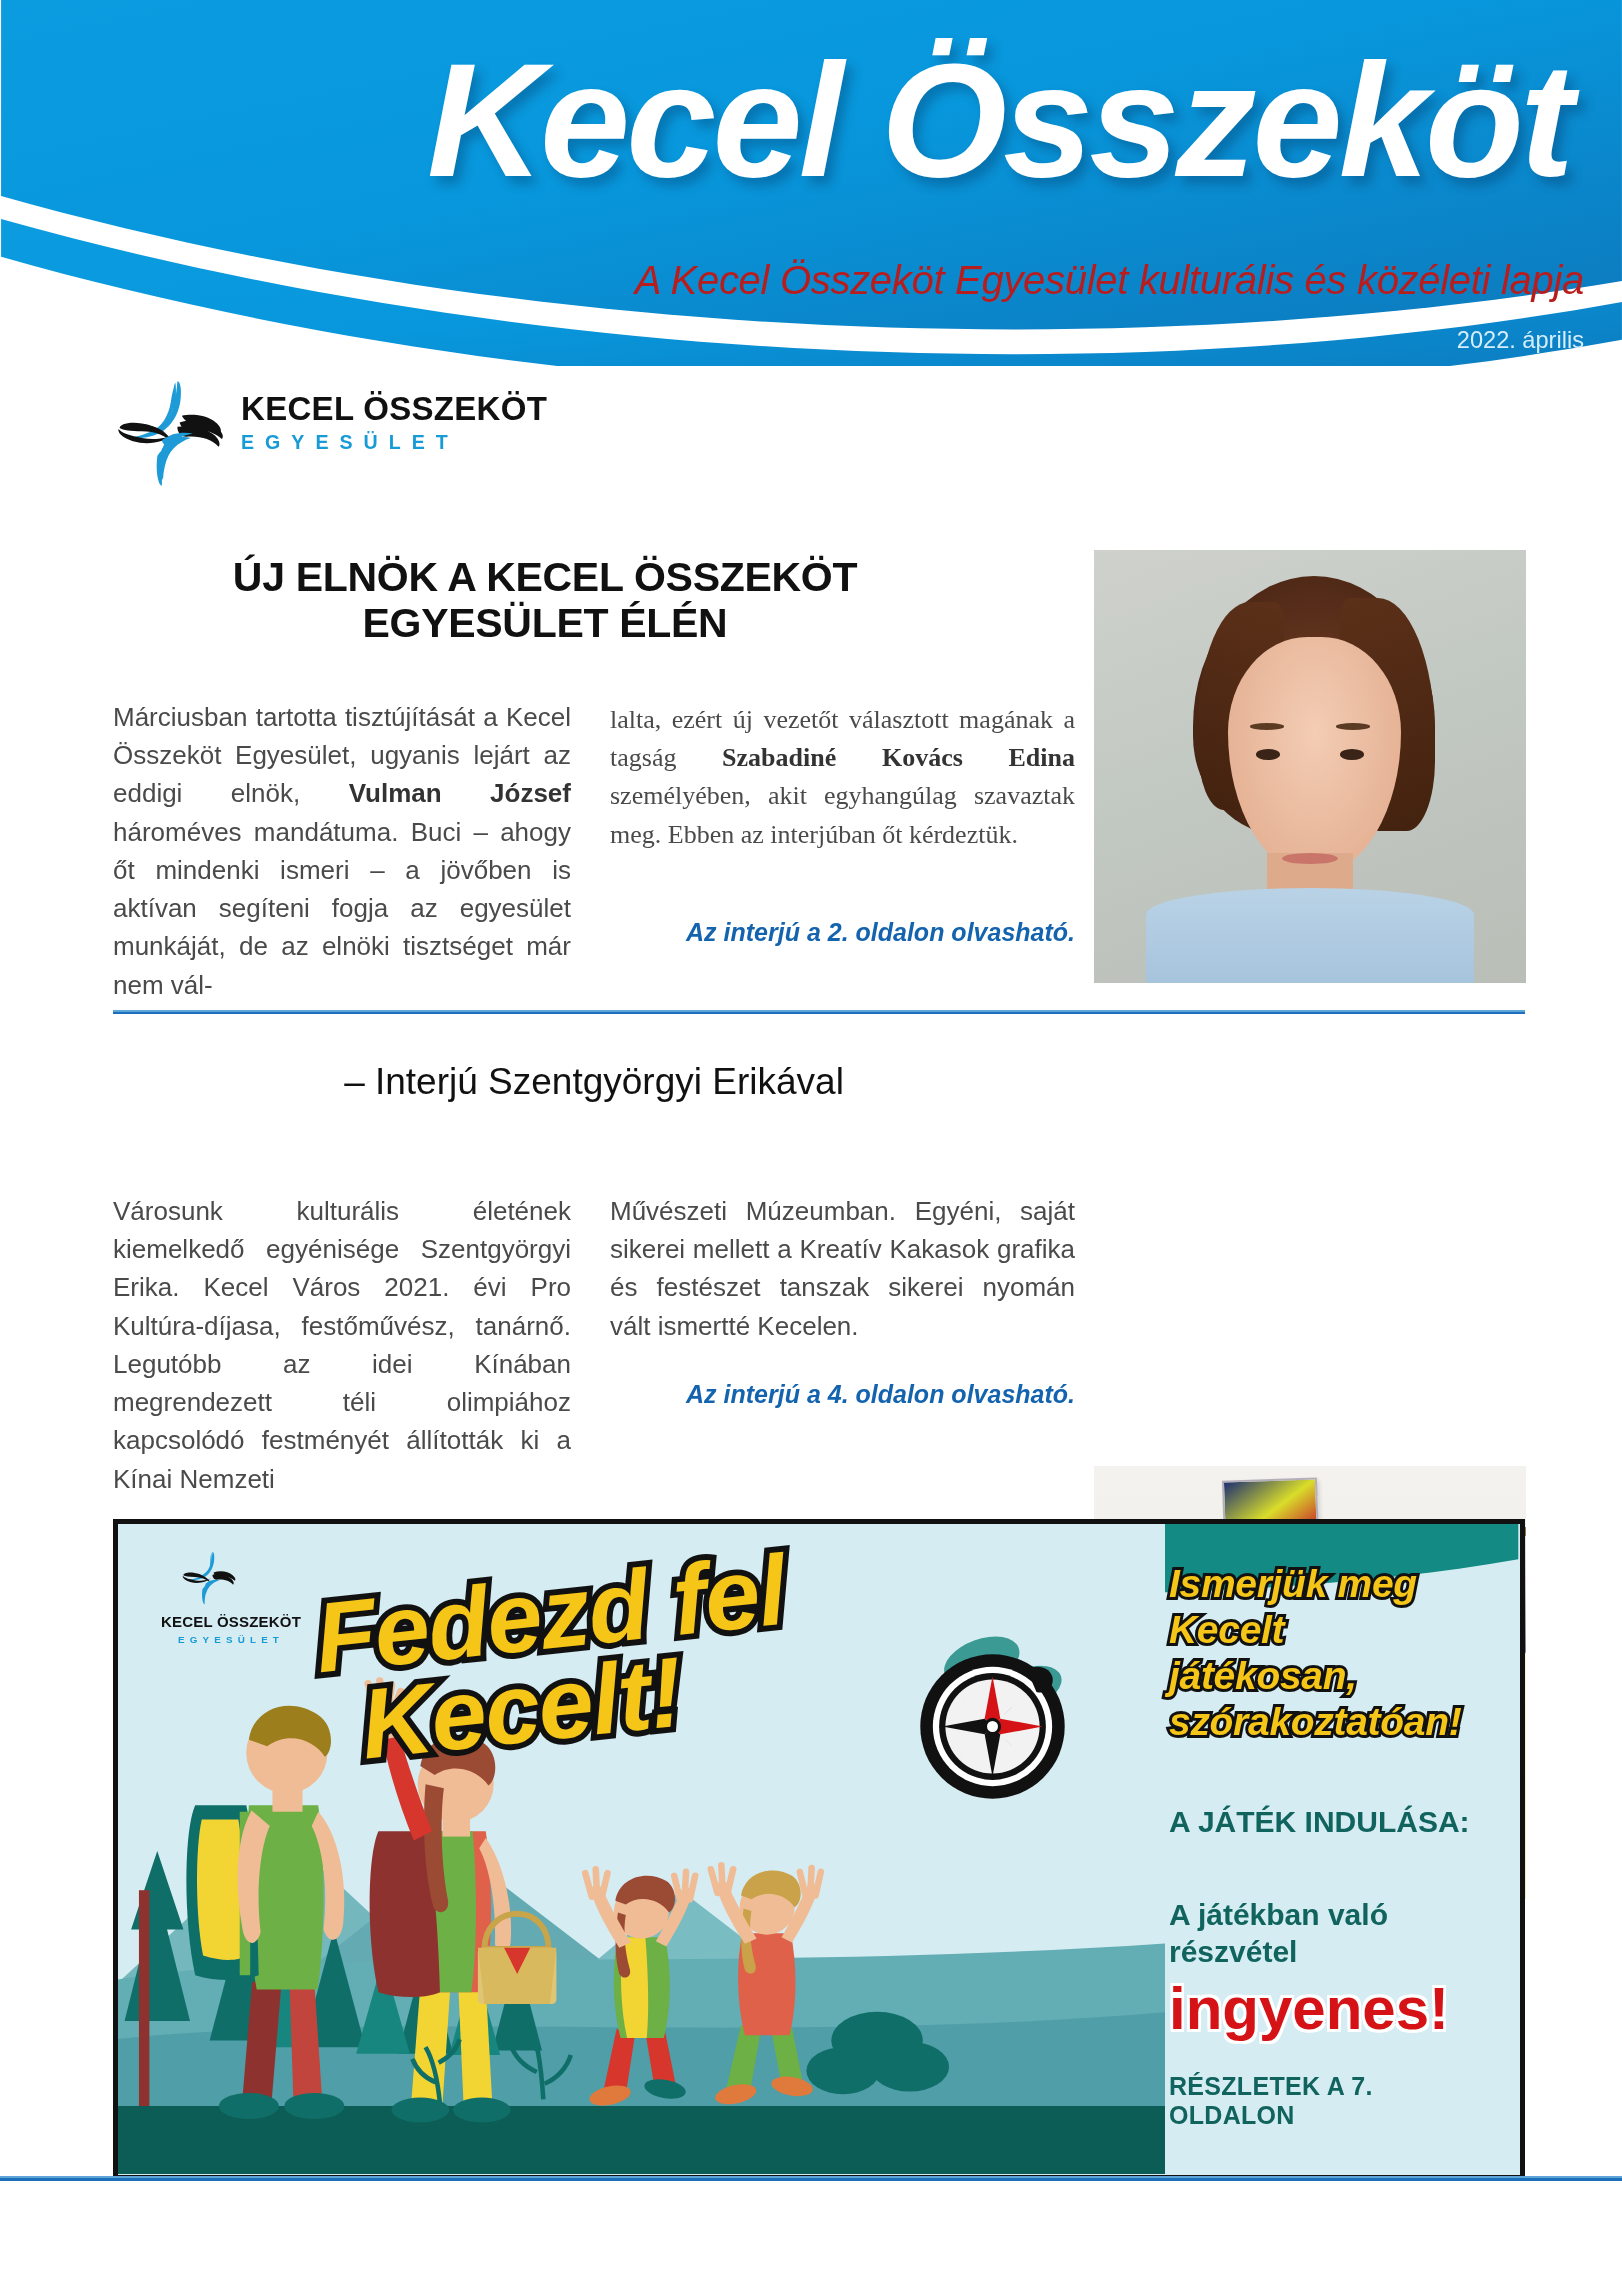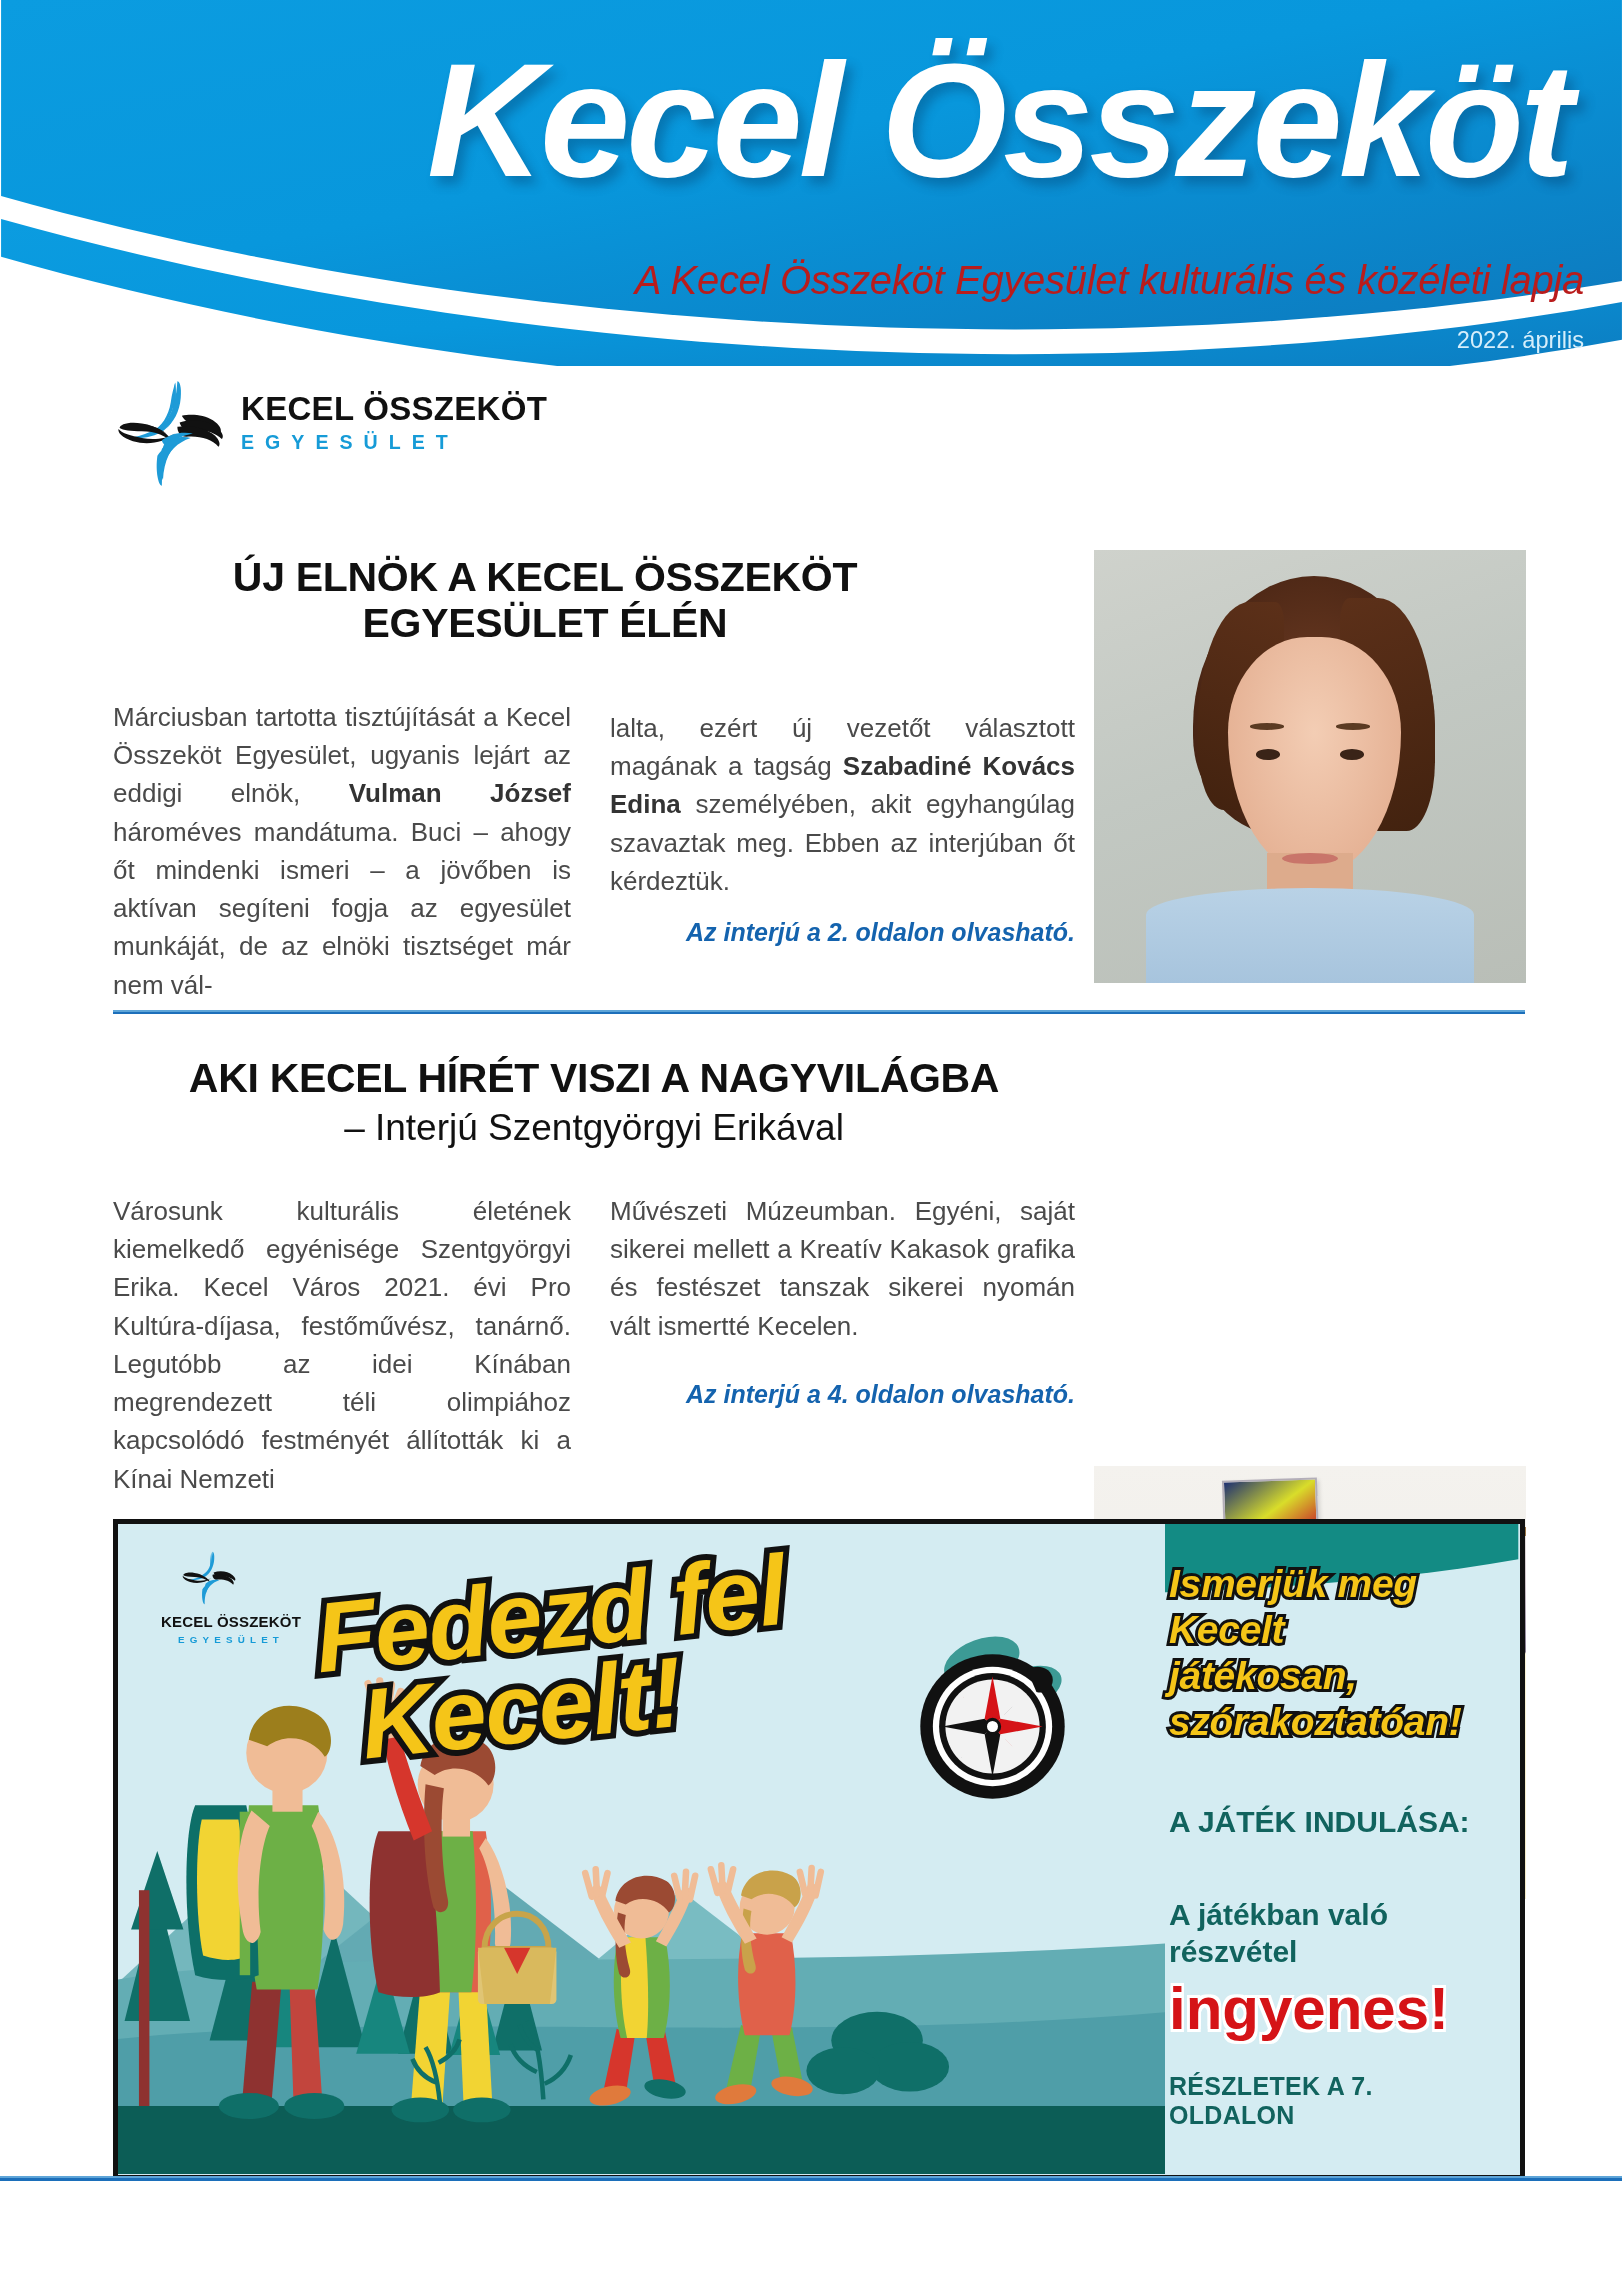--- a/index.html
+++ b/index.html
@@ -163,42 +163,41 @@
   </svg>
   <div class="logo-text">
     <div class="logo-name">KECEL ÖSSZEKÖT</div>
     <div class="logo-sub">EGYESÜLET</div>
   </div>
 </div>
 
 <div class="article" style="left:113px; top:555px; width:962px;">
   <div class="art-head" style="width:864px;">ÚJ ELNÖK A KECEL ÖSSZEKÖT EGYESÜLET ÉLÉN</div>
   <div class="col" style="left:0; top:143px; width:458px;">Márciusban tartotta tisztújítását a Kecel Összeköt Egyesület, ugyanis lejárt az eddigi elnök, <b>Vulman József</b> hároméves mandátuma. Buci – ahogy őt mindenki ismeri – a jövőben is aktívan segíteni fogja az egyesület munkáját, de az elnöki tisztséget már nem vál-</div>
-  <div class="col" style="left:497px; top:154px; width:465px;">lalta, ezért új vezetőt választott magának a tagság <b>Szabadiné Kovács Edina</b> személyében, akit egyhangúlag szavaztak meg. Ebben az interjúban őt kérdeztük.</div>
+  <div class="col" style="left:497px; top:146px; width:465px;font-family:Liberation Serif, serif;">lalta, ezért új vezetőt választott magának a tagság <b>Szabadiné Kovács Edina</b> személyében, akit egyhangúlag szavaztak meg. Ebben az interjúban őt kérdeztük.</div>
   <div class="pointer" style="position:absolute; left:497px; top:361px; width:465px;">Az interjú a 2. oldalon olvasható.</div>
 </div>
 
 <div class="photo portrait" style="left:1094px; top:550px; width:432px; height:433px;">
   <div class="pt-hair"></div>
   <div class="pt-hairfront-l"></div>
   <div class="pt-hairfront-r"></div>
   <div class="pt-face"></div>
   <div class="pt-brow" style="left:36%; top:40%;"></div>
   <div class="pt-brow" style="left:56%; top:40%;"></div>
   <div class="pt-eye" style="left:37.5%; top:46%;"></div>
   <div class="pt-eye" style="left:57%; top:46%;"></div>
   <div class="pt-neck"></div>
   <div class="pt-mouth"></div>
   <div class="pt-shirt"></div>
 </div>
 
 <div class="divider" style="left:113px; top:1010px; width:1412px; height:3.9px; border-top:2px solid #5ea5d8;"></div>
 
 <div class="article" style="left:113px; top:1056px; width:962px;">
-  <div class="art-head" style="width:962px;">AKI KECEL HÍRÉT VISZI A NAGYVILÁGBA</div>
   <div class="art-sub" style="width:962px;">– Interjú Szentgyörgyi Erikával</div>
   <div class="col" style="left:0; top:136px; width:458px;">Városunk kulturális életének kiemelkedő egyénisége Szentgyörgyi Erika. Kecel Város 2021. évi Pro Kultúra-díjasa, festőművész, tanárnő. Legutóbb az idei Kínában megrendezett téli olimpiához kapcsolódó festményét állították ki a Kínai Nemzeti</div>
   <div class="col" style="left:497px; top:136px; width:465px;">Művészeti Múzeumban. Egyéni, saját sikerei mellett a Kreatív Kakasok grafika és festészet tanszak sikerei nyomán vált ismertté Kecelen.</div>
   <div class="pointer" style="position:absolute; left:497px; top:322px; width:465px;">Az interjú a 4. oldalon olvasható.</div>
 </div>
 
 <div class="photo gallery" style="left:1094px; top:1033px; width:432px; height:433px;">
   <div class="gw-frame gw-art1" style="left:30%; top:3%; width:22%; height:28%; transform:rotate(-2deg);"></div>
   <div class="gw-frame gw-art2" style="left:6%; top:26%; width:23%; height:31%; transform:rotate(1deg);"></div>
   <div class="gw-frame gw-art3" style="left:46%; top:30%; width:18%; height:24%;"></div>

